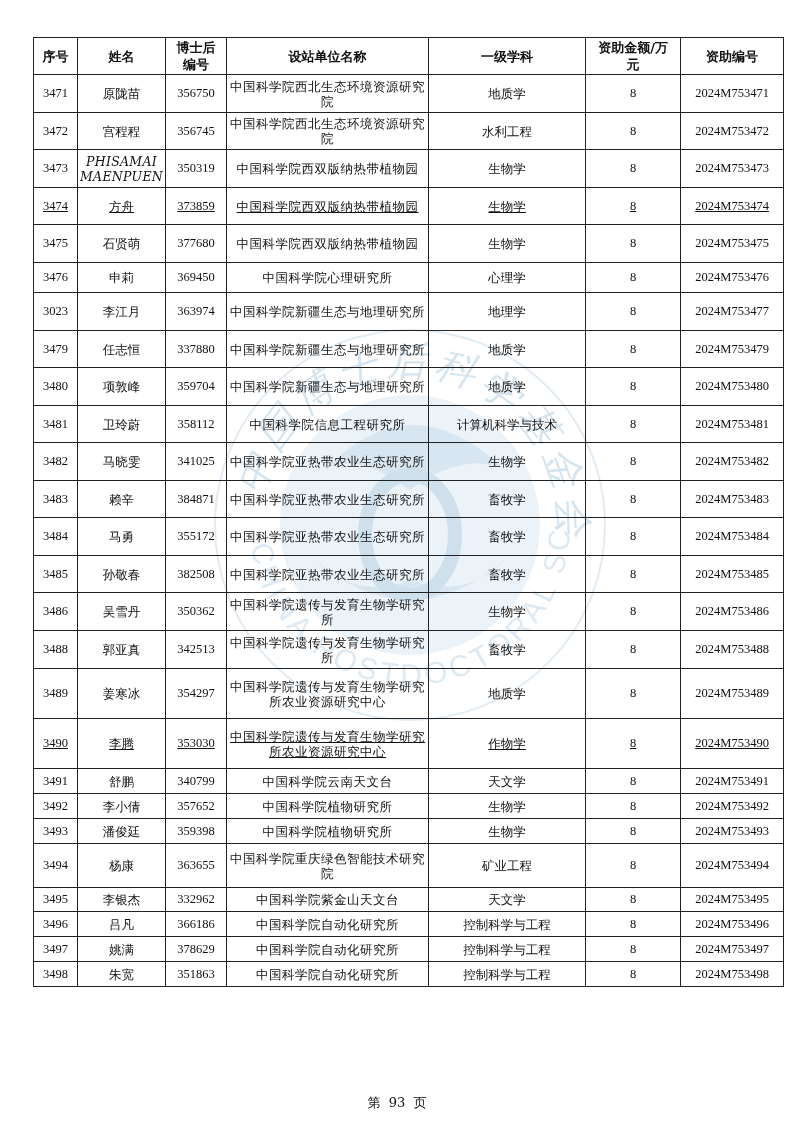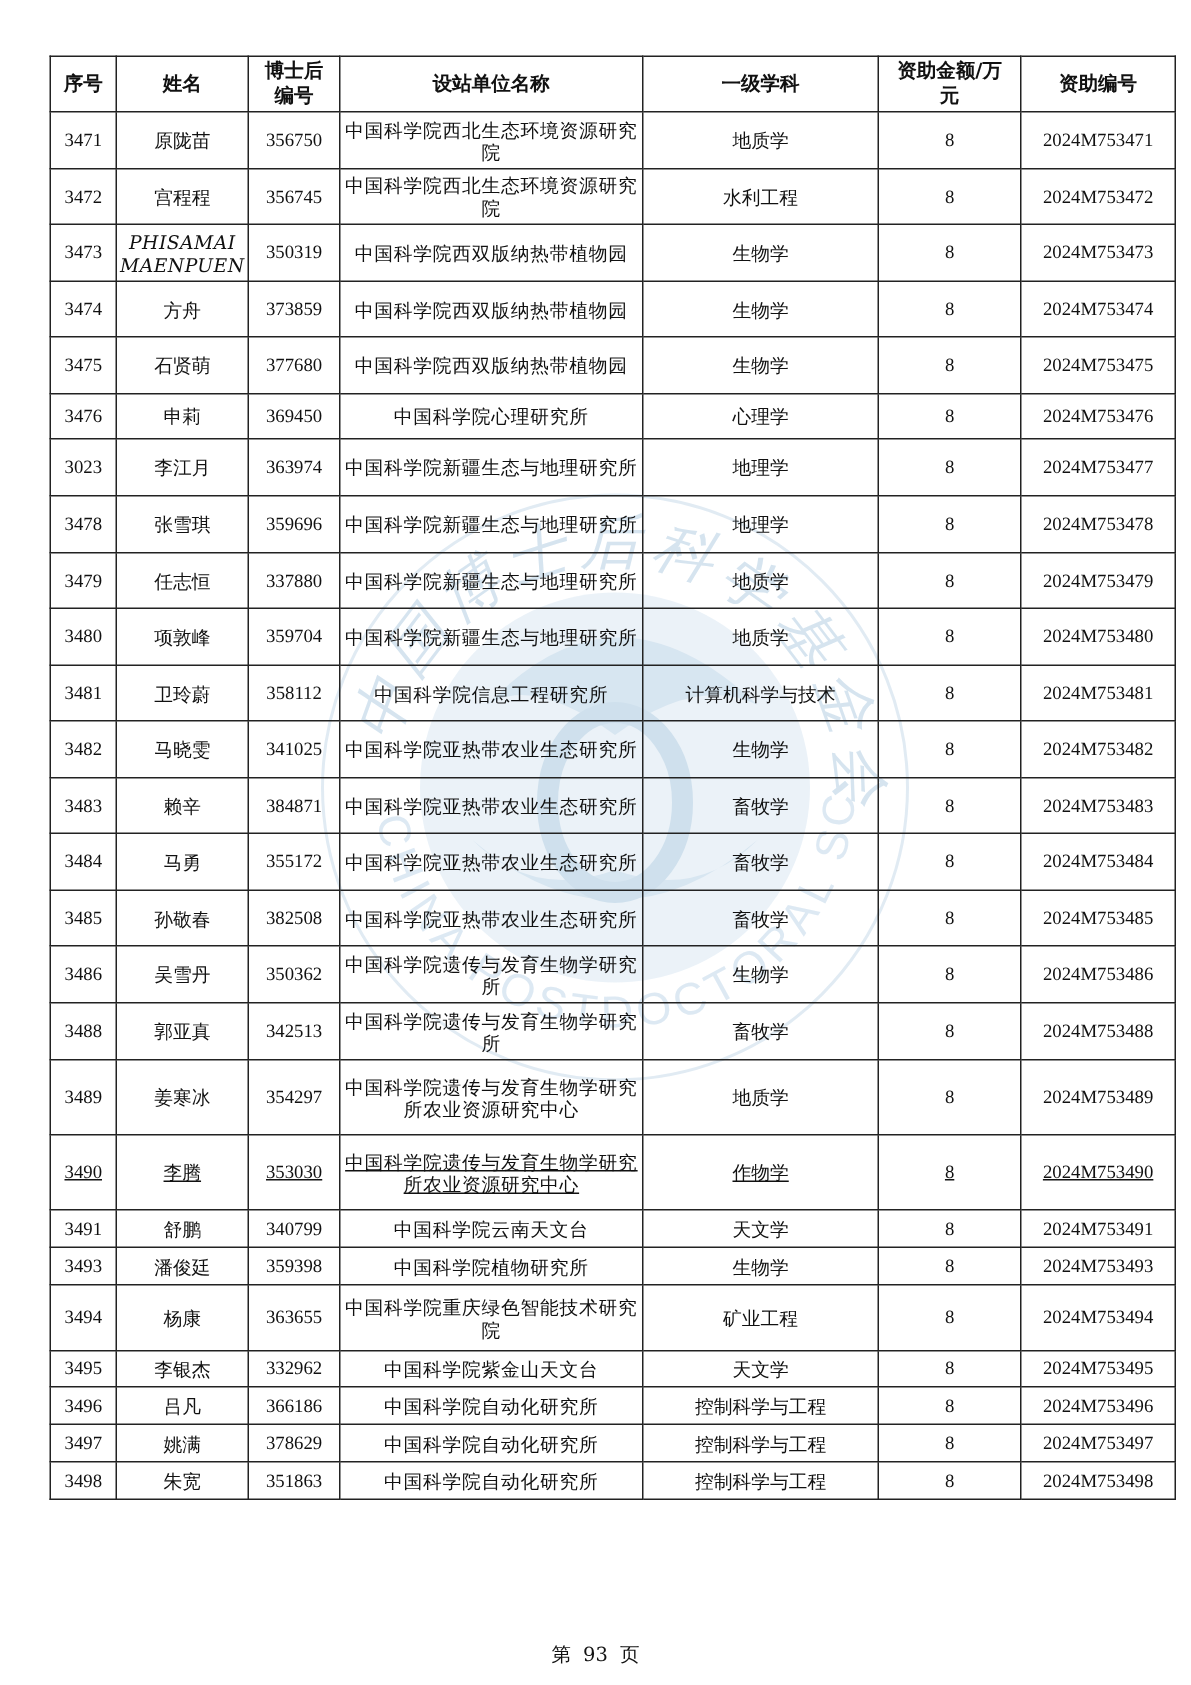--- a/index.html
+++ b/index.html
@@ -82,21 +82,21 @@
       </tr>
       <tr style="height: 38px;">
         <td class="num">3473</td>
         <td class="latin">PHISAMAI MAENPUEN</td>
         <td class="num">350319</td>
         <td class="inst">中国科学院西双版纳热带植物园</td>
         <td>生物学</td>
         <td class="num">8</td>
         <td class="code">2024M753473</td>
       </tr>
-      <tr style="height: 37px;">
+      <tr style="height: 37px; text-decoration: underline;">
         <td class="num">3474</td>
         <td>方舟</td>
         <td class="num">373859</td>
         <td class="inst">中国科学院西双版纳热带植物园</td>
         <td>生物学</td>
         <td class="num">8</td>
         <td class="code">2024M753474</td>
       </tr>
       <tr style="height: 38px;">
         <td class="num">3475</td>
@@ -118,29 +118,20 @@
       </tr>
       <tr style="height: 38px;">
         <td class="num">3023</td>
         <td>李江月</td>
         <td class="num">363974</td>
         <td class="inst">中国科学院新疆生态与地理研究所</td>
         <td>地理学</td>
         <td class="num">8</td>
         <td class="code">2024M753477</td>
       </tr>
-      <tr style="height: 38px;">
-        <td class="num">3478</td>
-        <td>张雪琪</td>
-        <td class="num">359696</td>
-        <td class="inst">中国科学院新疆生态与地理研究所</td>
-        <td>地理学</td>
-        <td class="num">8</td>
-        <td class="code">2024M753478</td>
-      </tr>
       <tr style="height: 37px;">
         <td class="num">3479</td>
         <td>任志恒</td>
         <td class="num">337880</td>
         <td class="inst">中国科学院新疆生态与地理研究所</td>
         <td>地质学</td>
         <td class="num">8</td>
         <td class="code">2024M753479</td>
       </tr>
       <tr style="height: 38px;">
@@ -236,20 +227,29 @@
       <tr style="height: 25px;">
         <td class="num">3491</td>
         <td>舒鹏</td>
         <td class="num">340799</td>
         <td class="inst">中国科学院云南天文台</td>
         <td>天文学</td>
         <td class="num">8</td>
         <td class="code">2024M753491</td>
       </tr>
       <tr style="height: 25px;">
+        <td class="num">3492</td>
+        <td>李小倩</td>
+        <td class="num">357652</td>
+        <td class="inst">中国科学院植物研究所</td>
+        <td>生物学</td>
+        <td class="num">8</td>
+        <td class="code">2024M753492</td>
+      </tr>
+      <tr style="height: 25px;">
         <td class="num">3493</td>
         <td>潘俊廷</td>
         <td class="num">359398</td>
         <td class="inst">中国科学院植物研究所</td>
         <td>生物学</td>
         <td class="num">8</td>
         <td class="code">2024M753493</td>
       </tr>
       <tr style="height: 44px;">
         <td class="num">3494</td>

